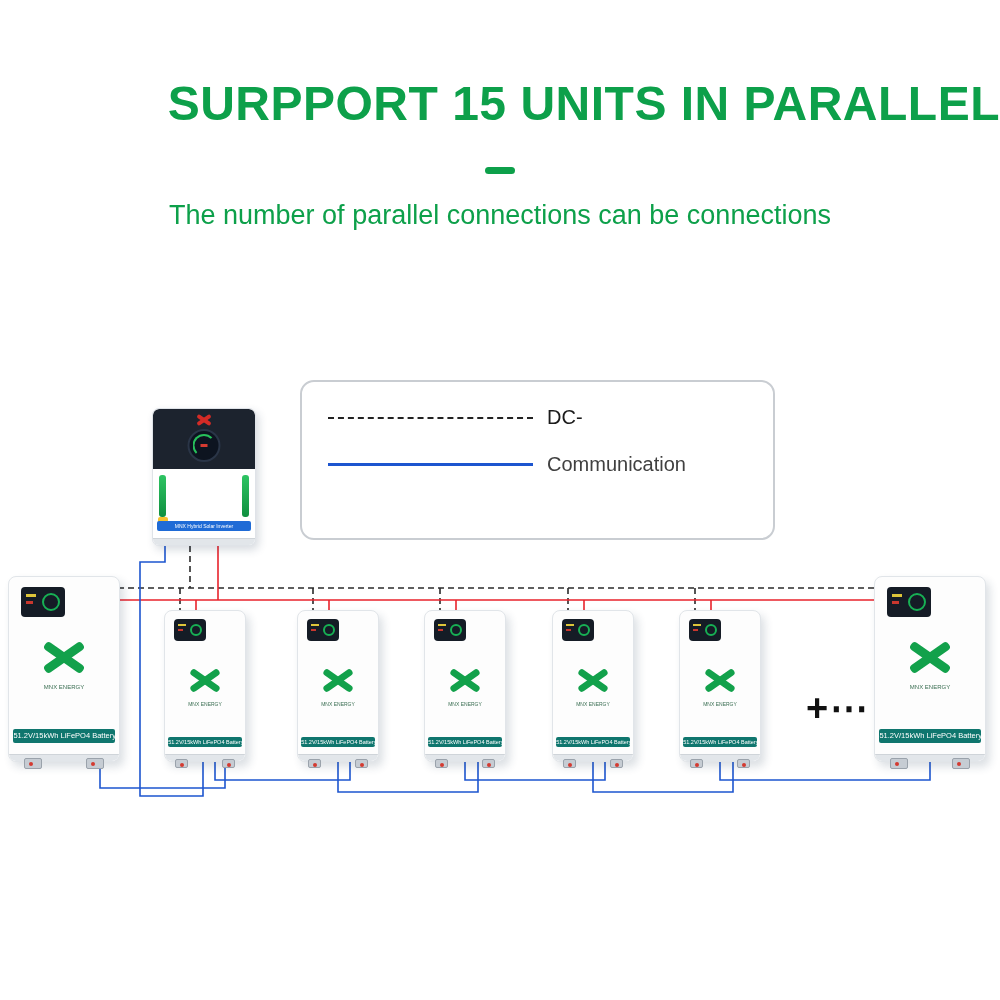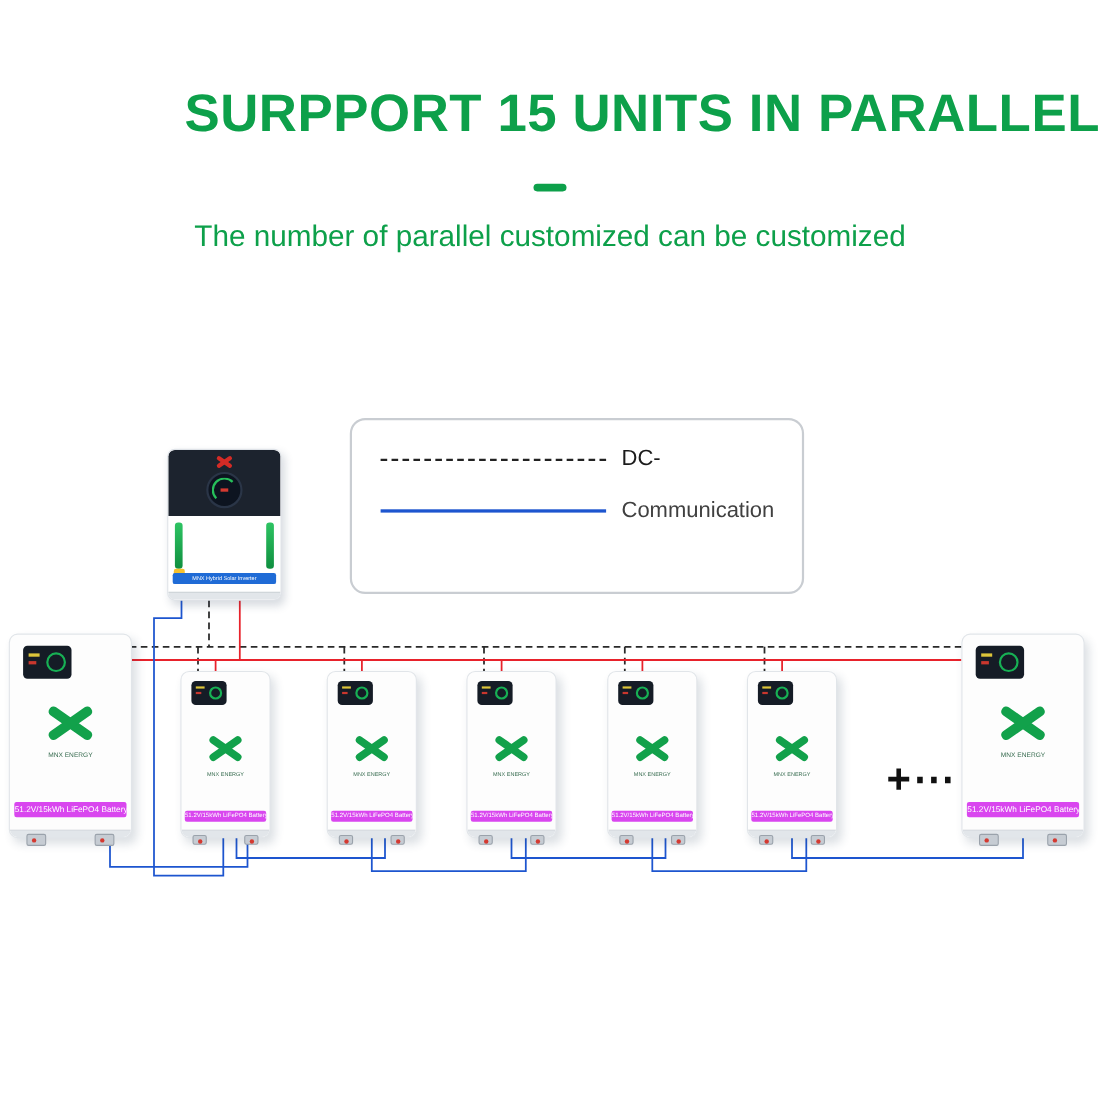--- a/index.html
+++ b/index.html
@@ -8,21 +8,21 @@
 
   
   .title{position:absolute;top:76px;left:0;width:100%;text-align:right;
          font-size:48px;font-weight:bold;color:#0da04a;letter-spacing:0.5px}
   .divider{position:absolute;top:167px;left:50%;transform:translateX(-50%);
            width:30px;height:7px;border-radius:4px;background:#0da04a}
   .subtitle{position:absolute;top:200px;left:0;width:100%;text-align:center;
             font-size:27px;color:#0da04a}
 
   
-  .legend{position:absolute;left:318px;top:380px;width:413px;height:160px;
+  .legend{position:absolute;left:300px;top:380px;width:475px;height:160px;
           border:2px solid #c9cdd2;border-radius:14px;background:#fff;z-index:3;
           padding:12px 0 0 26px}
   .legend-row{display:flex;align-items:center;height:47px;gap:14px}
   .legend-line{width:205px;height:0;flex:none}
   .line-dashed{border-top:2px dashed #222}
   .line-red{border-top:3px solid #e8222b}
   .line-blue{border-top:3px solid #1d55cf}
   .legend-label{font-size:20px}
   .text-dark{color:#1b1b1b}.text-red{color:#e8222b}.text-blue{color:#404040}
 
@@ -70,21 +70,21 @@
   .bat-logo{position:absolute;left:50%;transform:translate(-50%,-50%)}
   .big .bat-logo{top:44%;width:46px;height:34px}
   .small .bat-logo{top:46%;width:34px;height:26px}
   .xb{position:absolute;left:0;top:50%;background:#12a14b;border-radius:4px;display:block;width:100%}
   .big .xb{height:9px;margin-top:-4.5px}
   .small .xb{height:7px;margin-top:-3.5px}
   .x1{transform:rotate(35deg)}.x2{transform:rotate(-35deg)}
   .bat-brand{position:absolute;left:0;width:100%;text-align:center;color:#3a6e52;white-space:nowrap}
   .big .bat-brand{top:58%;font-size:6px}
   .small .bat-brand{top:60%;font-size:5px}
-  .bat-band{position:absolute;left:4%;right:4%;background:#d946ef;color:#fff;text-align:left;
+  .bat-band{position:absolute;left:4%;right:4%;background:#0f766e;color:#fff;text-align:left;
             border-radius:2px;white-space:nowrap;overflow:hidden}
   .big .bat-band{bottom:18px;height:14px;font-size:7.5px;line-height:14px}
   .small .bat-band{bottom:14px;height:10px;font-size:5.5px;line-height:10px}
   .bat-base{position:absolute;left:0;right:0;bottom:0;height:7px;background:#e2e6ea;
             border-top:1px solid #cfd4d9;border-radius:0 0 7px 7px}
   .foot{position:absolute;bottom:-7px;width:18px;height:11px;background:#c6ccd3;
         border:1px solid #9aa2ab;border-radius:2px}
   .foot.fl{left:14%}.foot.fr{right:14%}
   .foot::after{content:"";position:absolute;left:4px;top:3px;width:4px;height:4px;
         background:#d43a31;border-radius:50%}
@@ -92,21 +92,21 @@
 
   
   .more-units{position:absolute;left:796px;top:686px;width:84px;text-align:center;
               font-size:38px;font-weight:bold;color:#111;z-index:2;letter-spacing:2px}
 </style>
 </head>
 <body>
 
 <h1 class="title">SURPPORT 15 UNITS IN PARALLEL</h1>
 <div class="divider"></div>
-<div class="subtitle">The number of parallel customized can be customized</div>
+<div class="subtitle">The number of parallel connections can be connections</div>
 
 <svg class="wires" viewBox="0 0 1000 1000" fill="none">
 
   <g stroke="#2a2a2a" stroke-width="1.6" stroke-dasharray="6 4">
     <path d="M190 546 V588"></path>
     <path d="M118 588 H876"></path>
     <path d="M180 588 V610"></path>
     <path d="M313 588 V610"></path>
     <path d="M440 588 V610"></path>
     <path d="M568 588 V610"></path>

